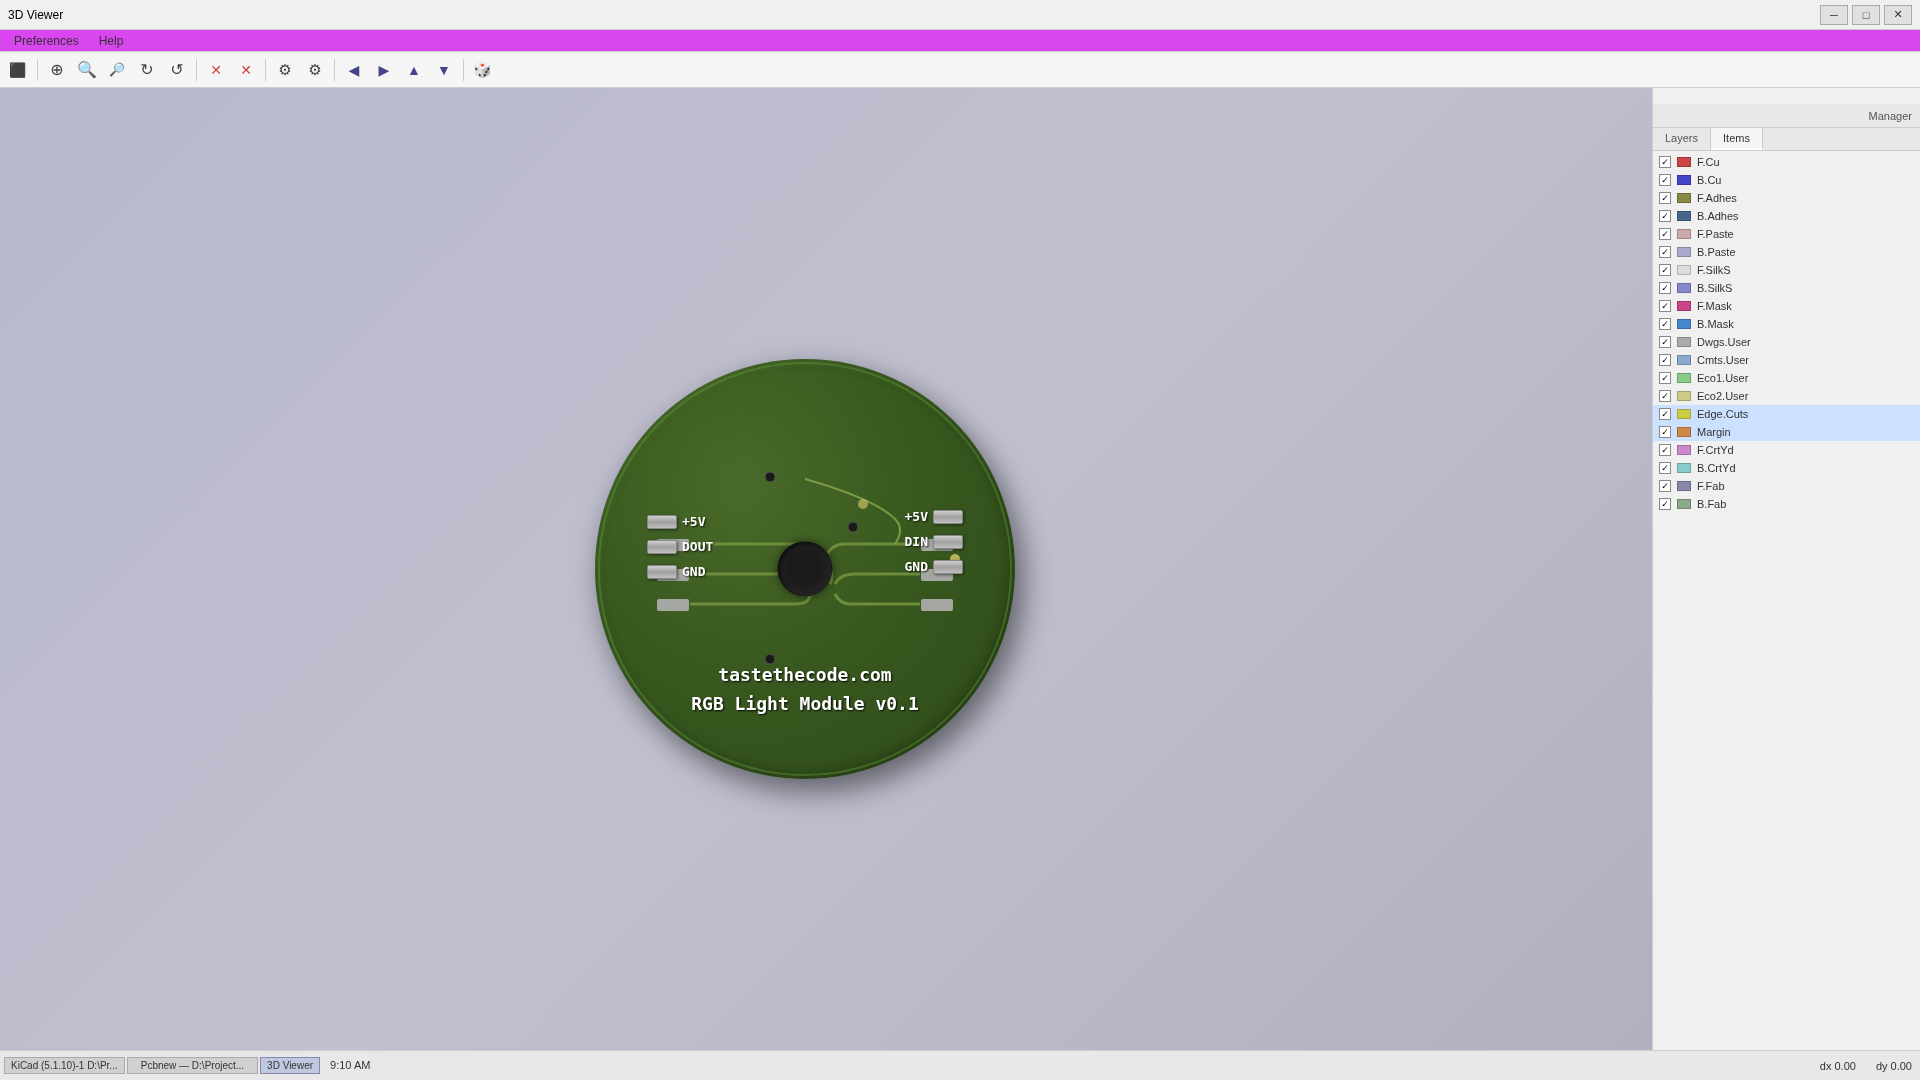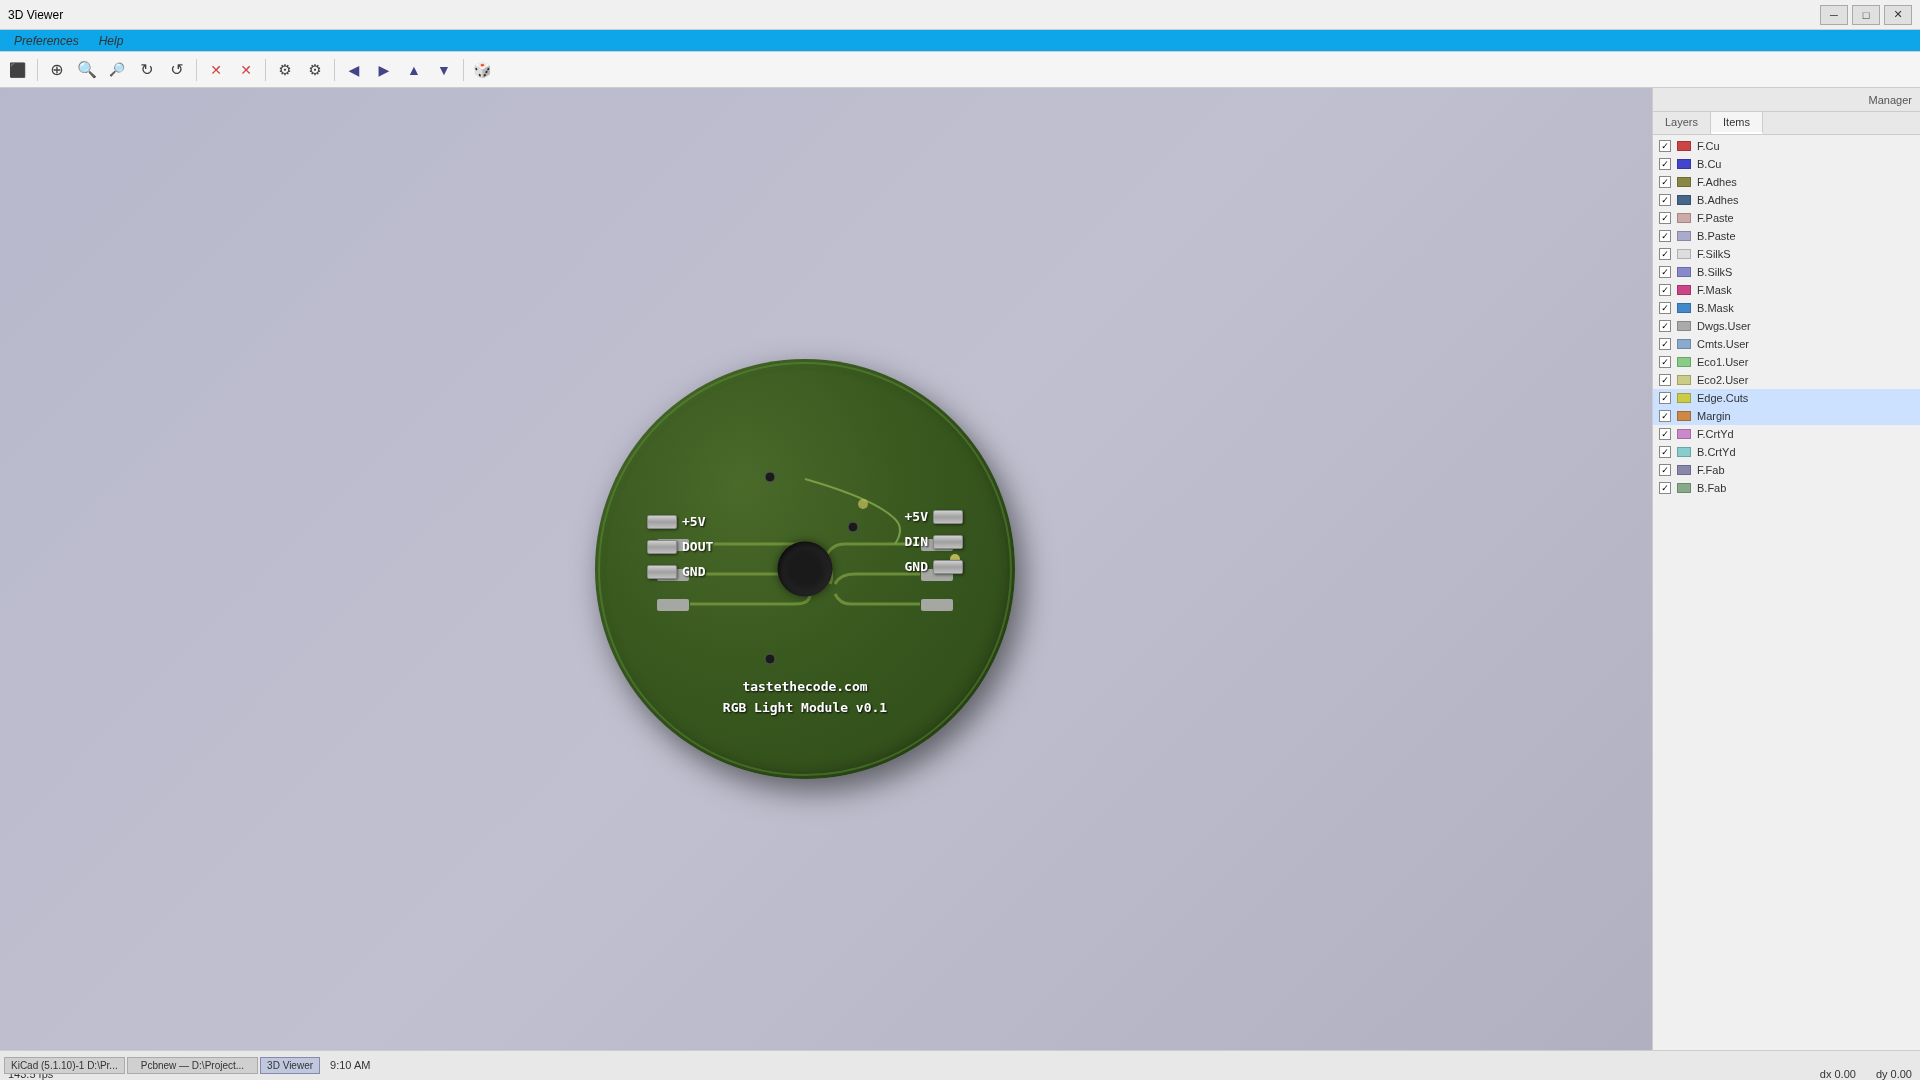--- a/index.html
+++ b/index.html
@@ -41,27 +41,26 @@
       cursor: pointer;
       font-size: 11px;
       color: #333;
     }
 
     
     #menubar {
       position: absolute;
       top: 30px; left: 0; right: 0;
       height: 22px;
-      background: #0ea5e9;
+      background: #d946ef;
       border-bottom: 1px solid #ccc;
       display: flex;
       align-items: center;
       padding: 0 4px;
       z-index: 100;
-      font-style: italic;
     }
     .menu-item {
       padding: 2px 10px;
       cursor: pointer;
       font-size: 12px;
       color: #333;
     }
 
     
     #toolbar {
@@ -211,21 +210,21 @@
 
     
     .board-text {
       position: absolute;
       bottom: 60px;
       left: 50%;
       transform: translateX(-50%);
       text-align: center;
       color: white;
       font-family: monospace;
-      font-size: 13px;
+      font-size: 18px;
       font-weight: bold;
       text-shadow: 1px 1px 2px rgba(0,0,0,0.9);
       white-space: nowrap;
       line-height: 1.6;
     }
 
     
     #right-panel {
       position: absolute;
       top: 88px;
@@ -241,20 +240,21 @@
     #panel-header {
       height: 24px;
       background: #e8e8e8;
       border-bottom: 1px solid #ccc;
       display: flex;
       align-items: center;
       justify-content: flex-end;
       padding: 0 8px;
       font-size: 11px;
       color: #555;
+      margin-top: 16px;
     }
 
     #panel-tabs {
       display: flex;
       border-bottom: 1px solid #ccc;
       background: #e8e8e8;
     }
     .panel-tab {
       padding: 4px 12px;
       font-size: 11px;
@@ -309,21 +309,21 @@
     }
 
     
     #statusbar {
       position: absolute;
       bottom: 0; left: 0; right: 0;
       height: 30px;
       background: #e8e8e8;
       border-top: 1px solid #ccc;
       display: flex;
-      align-items: flex-end;
+      align-items: center;
       padding: 0 8px;
       gap: 20px;
       z-index: 100;
     }
     .status-item {
       font-size: 11px;
       color: #333;
     }
   </style>
 </head>

